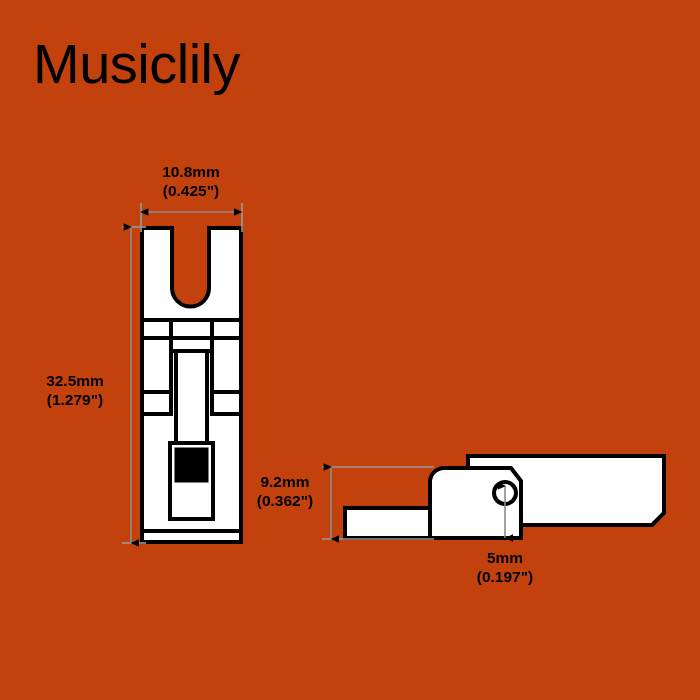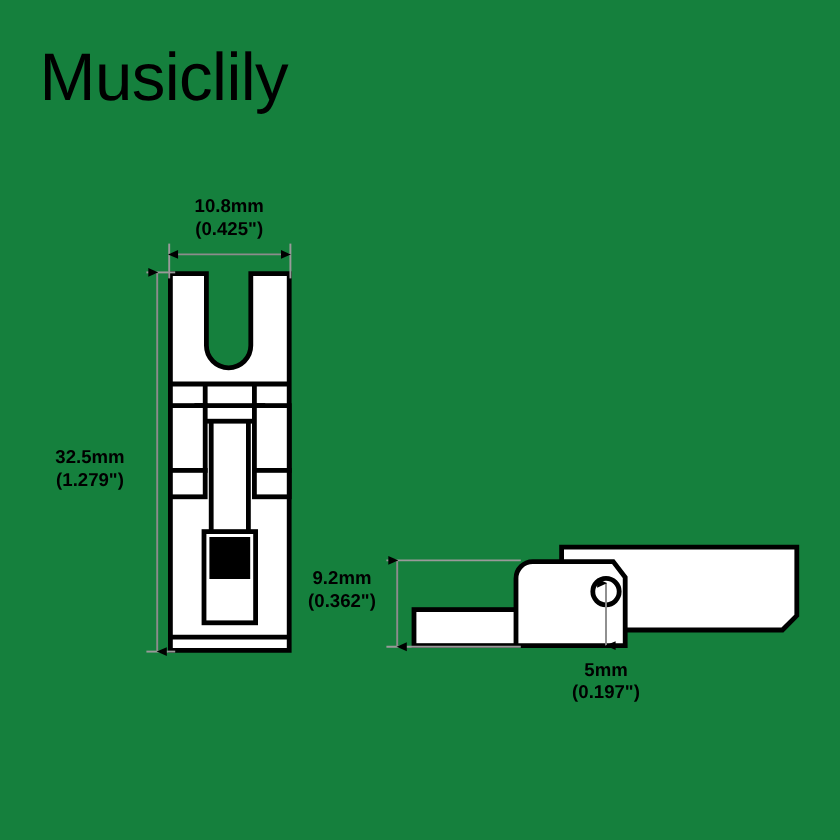--- a/index.html
+++ b/index.html
@@ -13,21 +13,21 @@
     font-family: "Liberation Sans", sans-serif;
     overflow: hidden;
     position: relative;
   }
   #sheet {
     position: absolute;
     left: 0;
     top: 0;
     width: 700px;
     height: 700px;
-    background: #15803d;
+    background: #c2410c;
   }
   .brand {
     position: absolute;
     left: 33px;
     top: 36px;
     font-family: "Liberation Sans", sans-serif;
     font-size: 56px;
     font-weight: 400;
     color: #000000;
     letter-spacing: -0.5px;

